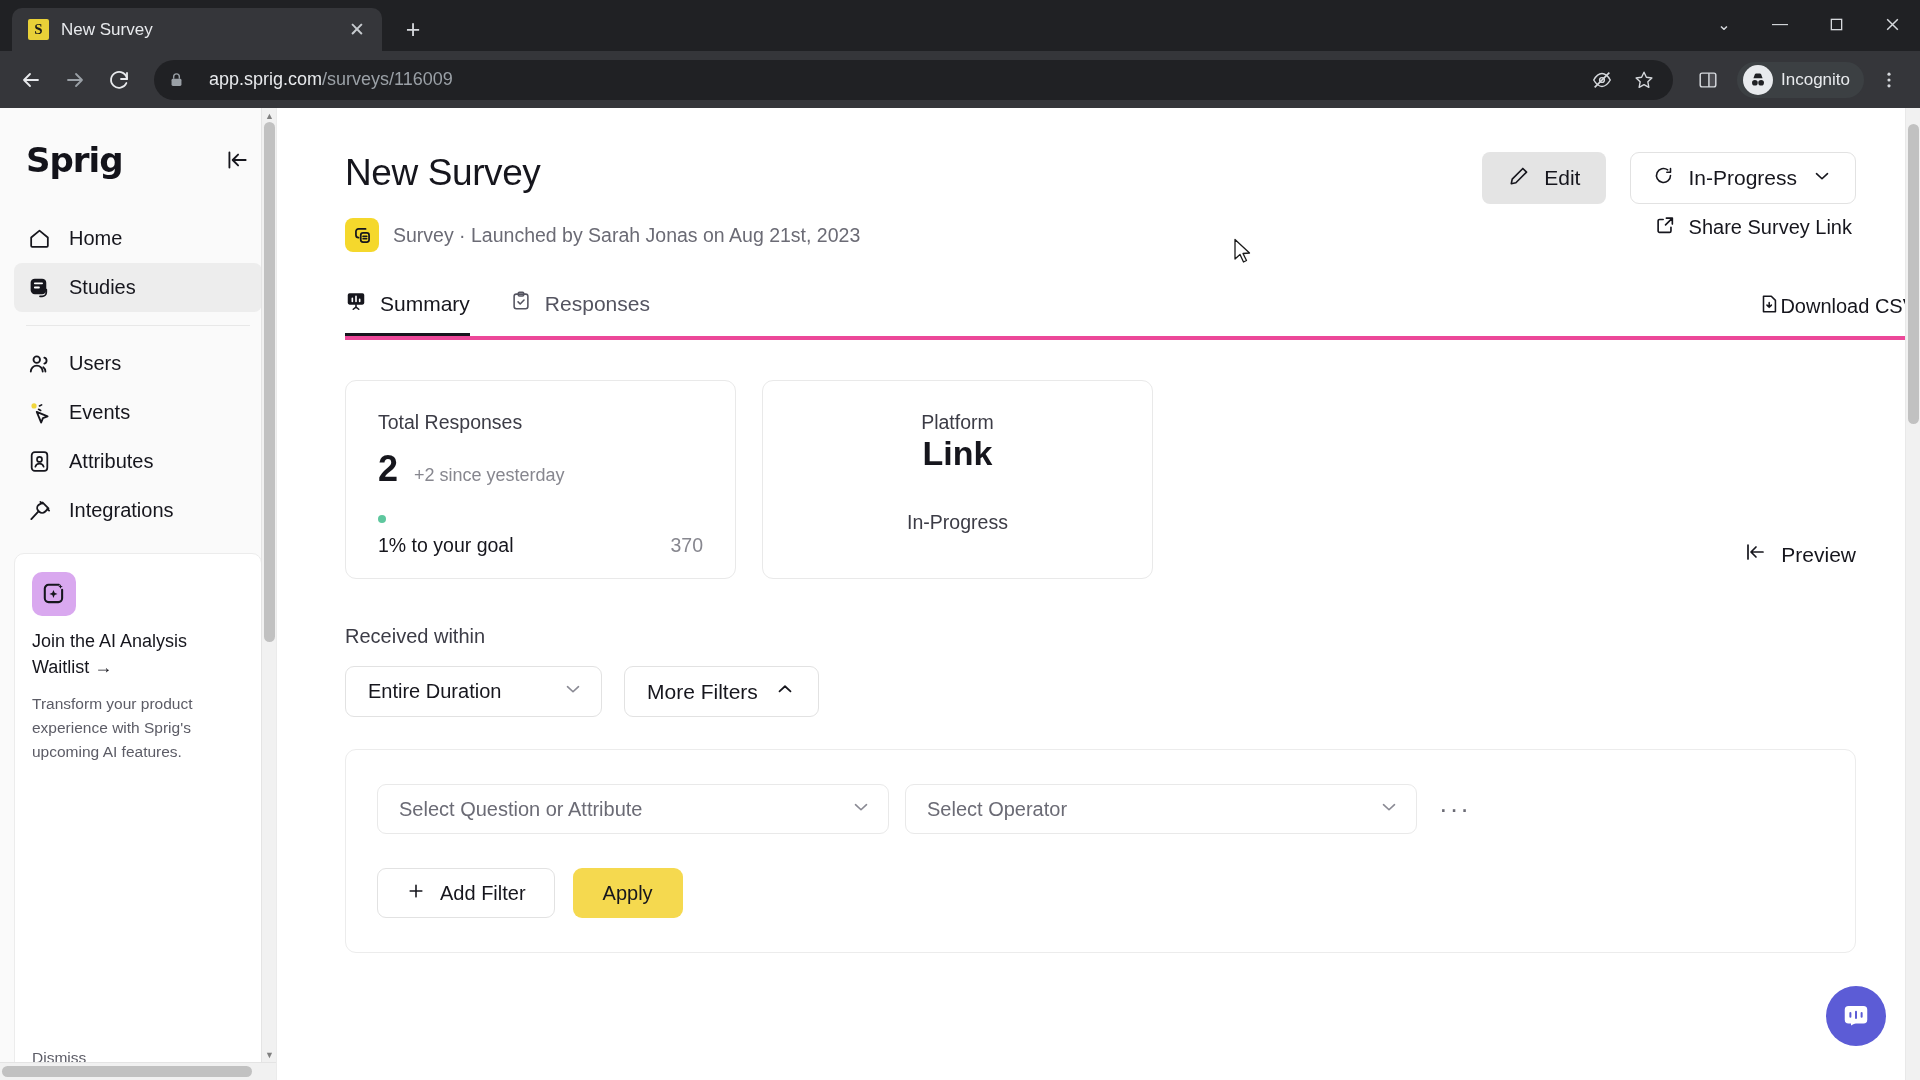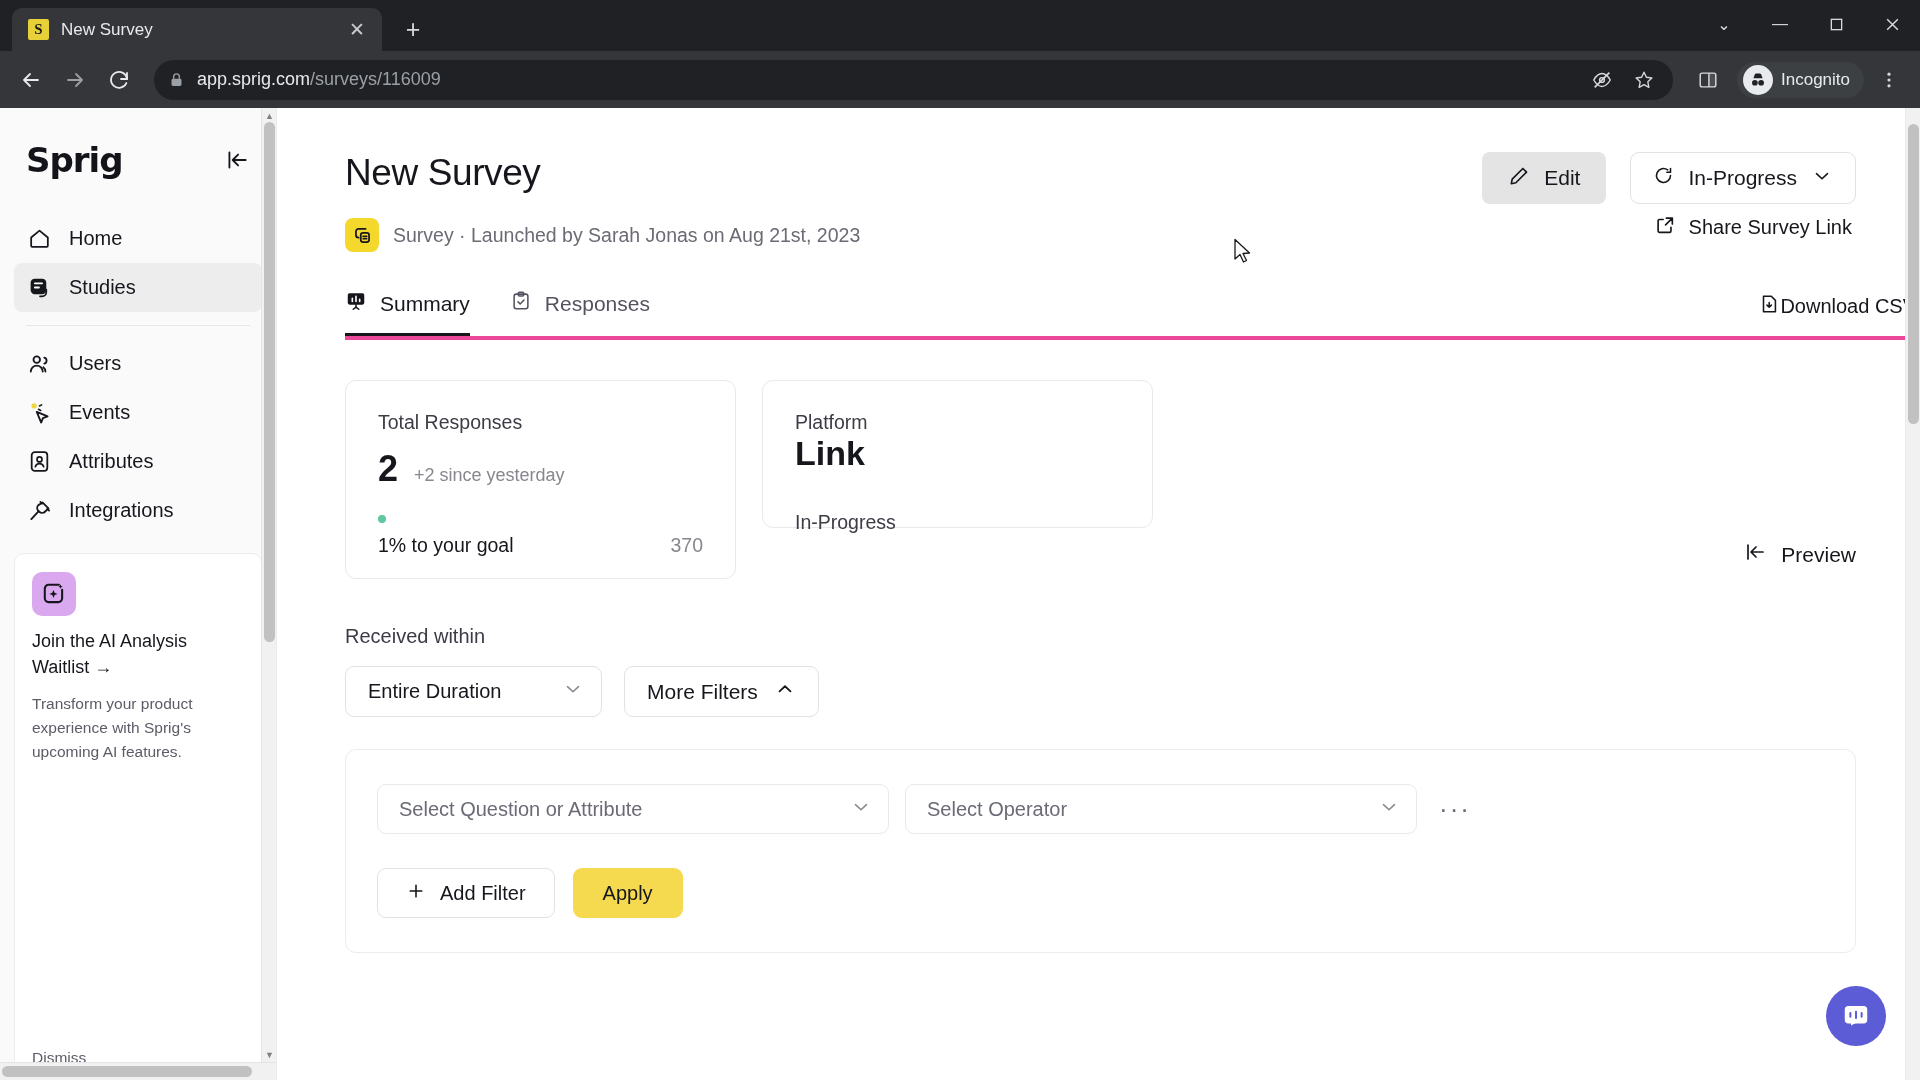--- a/index.html
+++ b/index.html
@@ -34,21 +34,21 @@
   .winbtn { width: 56px; height: 48px; display: flex; align-items: center; justify-content: center;
     color: #d6d9dd; }
   .toolbar {
     height: 57px; background: #35363a; display: flex; align-items: center;
     padding: 0 12px; gap: 6px; flex: none;
   }
   .tb-icon { width: 38px; height: 38px; display: flex; align-items: center; justify-content: center;
     color: #d6d9dd; flex: none; }
   .omnibox {
     flex: 1; height: 40px; background: #202124; border-radius: 20px; margin: 0 10px;
-    display: flex; align-items: center; padding: 0 14px; gap: 12px; position: relative;
+    display: flex; align-items: center; padding: 0 14px; gap: 24px; position: relative;
   }
   .omni-url { font-size: 18px; color: #9aa0a6; white-space: nowrap; }
   .omni-url b { color: #e8eaed; font-weight: normal; }
   .omni-right { position: absolute; right: 10px; display: flex; align-items: center; gap: 4px; }
   .incognito-pill {
     height: 36px; background: #3c4043; border-radius: 18px; display: flex; align-items: center;
     gap: 8px; padding: 0 14px 0 6px; margin-left: 4px;
   }
   .incog-av { width: 30px; height: 30px; border-radius: 50%; background: #e8eaed;
     display: flex; align-items: center; justify-content: center; }
@@ -121,21 +121,21 @@
     display: flex; align-items: flex-end; justify-content: space-between; padding-right: 4px; }
   .tabs { display: flex; gap: 40px; }
   .tab-item { display: flex; align-items: center; gap: 13px; font-size: 21px; color: #545460;
     padding-bottom: 16px; border-bottom: 3px solid transparent; }
   .tab-item.active { color: #16161d; border-bottom-color: #16161d; }
   .dl-csv { display: flex; align-items: center; font-size: 20px; color: #16161d;
     padding-bottom: 16px; }
   .cards { display: flex; gap: 26px; margin-top: 40px; }
   .card { border: 1px solid #e9e9e9; border-radius: 11px; padding: 30px 32px; background: #fff; }
   .card-a { width: 391px; height: 199px; display: flex; flex-direction: column; }
-  .card-b { width: 391px; height: 148px; }
+  .card-b { width: 391px; height: 199px; text-align: center; }
   .card-label { font-size: 19.5px; color: #3c3c46; }
   .card-row { display: flex; align-items: baseline; gap: 16px; margin-top: 14px; }
   .card-big { font-size: 36px; color: #16161d; font-weight: 600; }
   .card-delta { font-size: 18px; color: #87878f; }
   .card-link { font-size: 34px; color: #16161d; font-weight: 600; }
   .card-status { font-size: 19.5px; color: #3c3c46; margin-top: 38px; }
   .bar-wrap { margin-top: 26px; height: 5px; background: #efefef; border-radius: 3px; position: relative; }
   .bar-dot { position: absolute; left: 0; top: -1px; width: 8px; height: 8px; border-radius: 50%;
     background: #5ec79e; }
   .goal-row { display: flex; justify-content: space-between; align-items: center; margin-top: 18px; }

